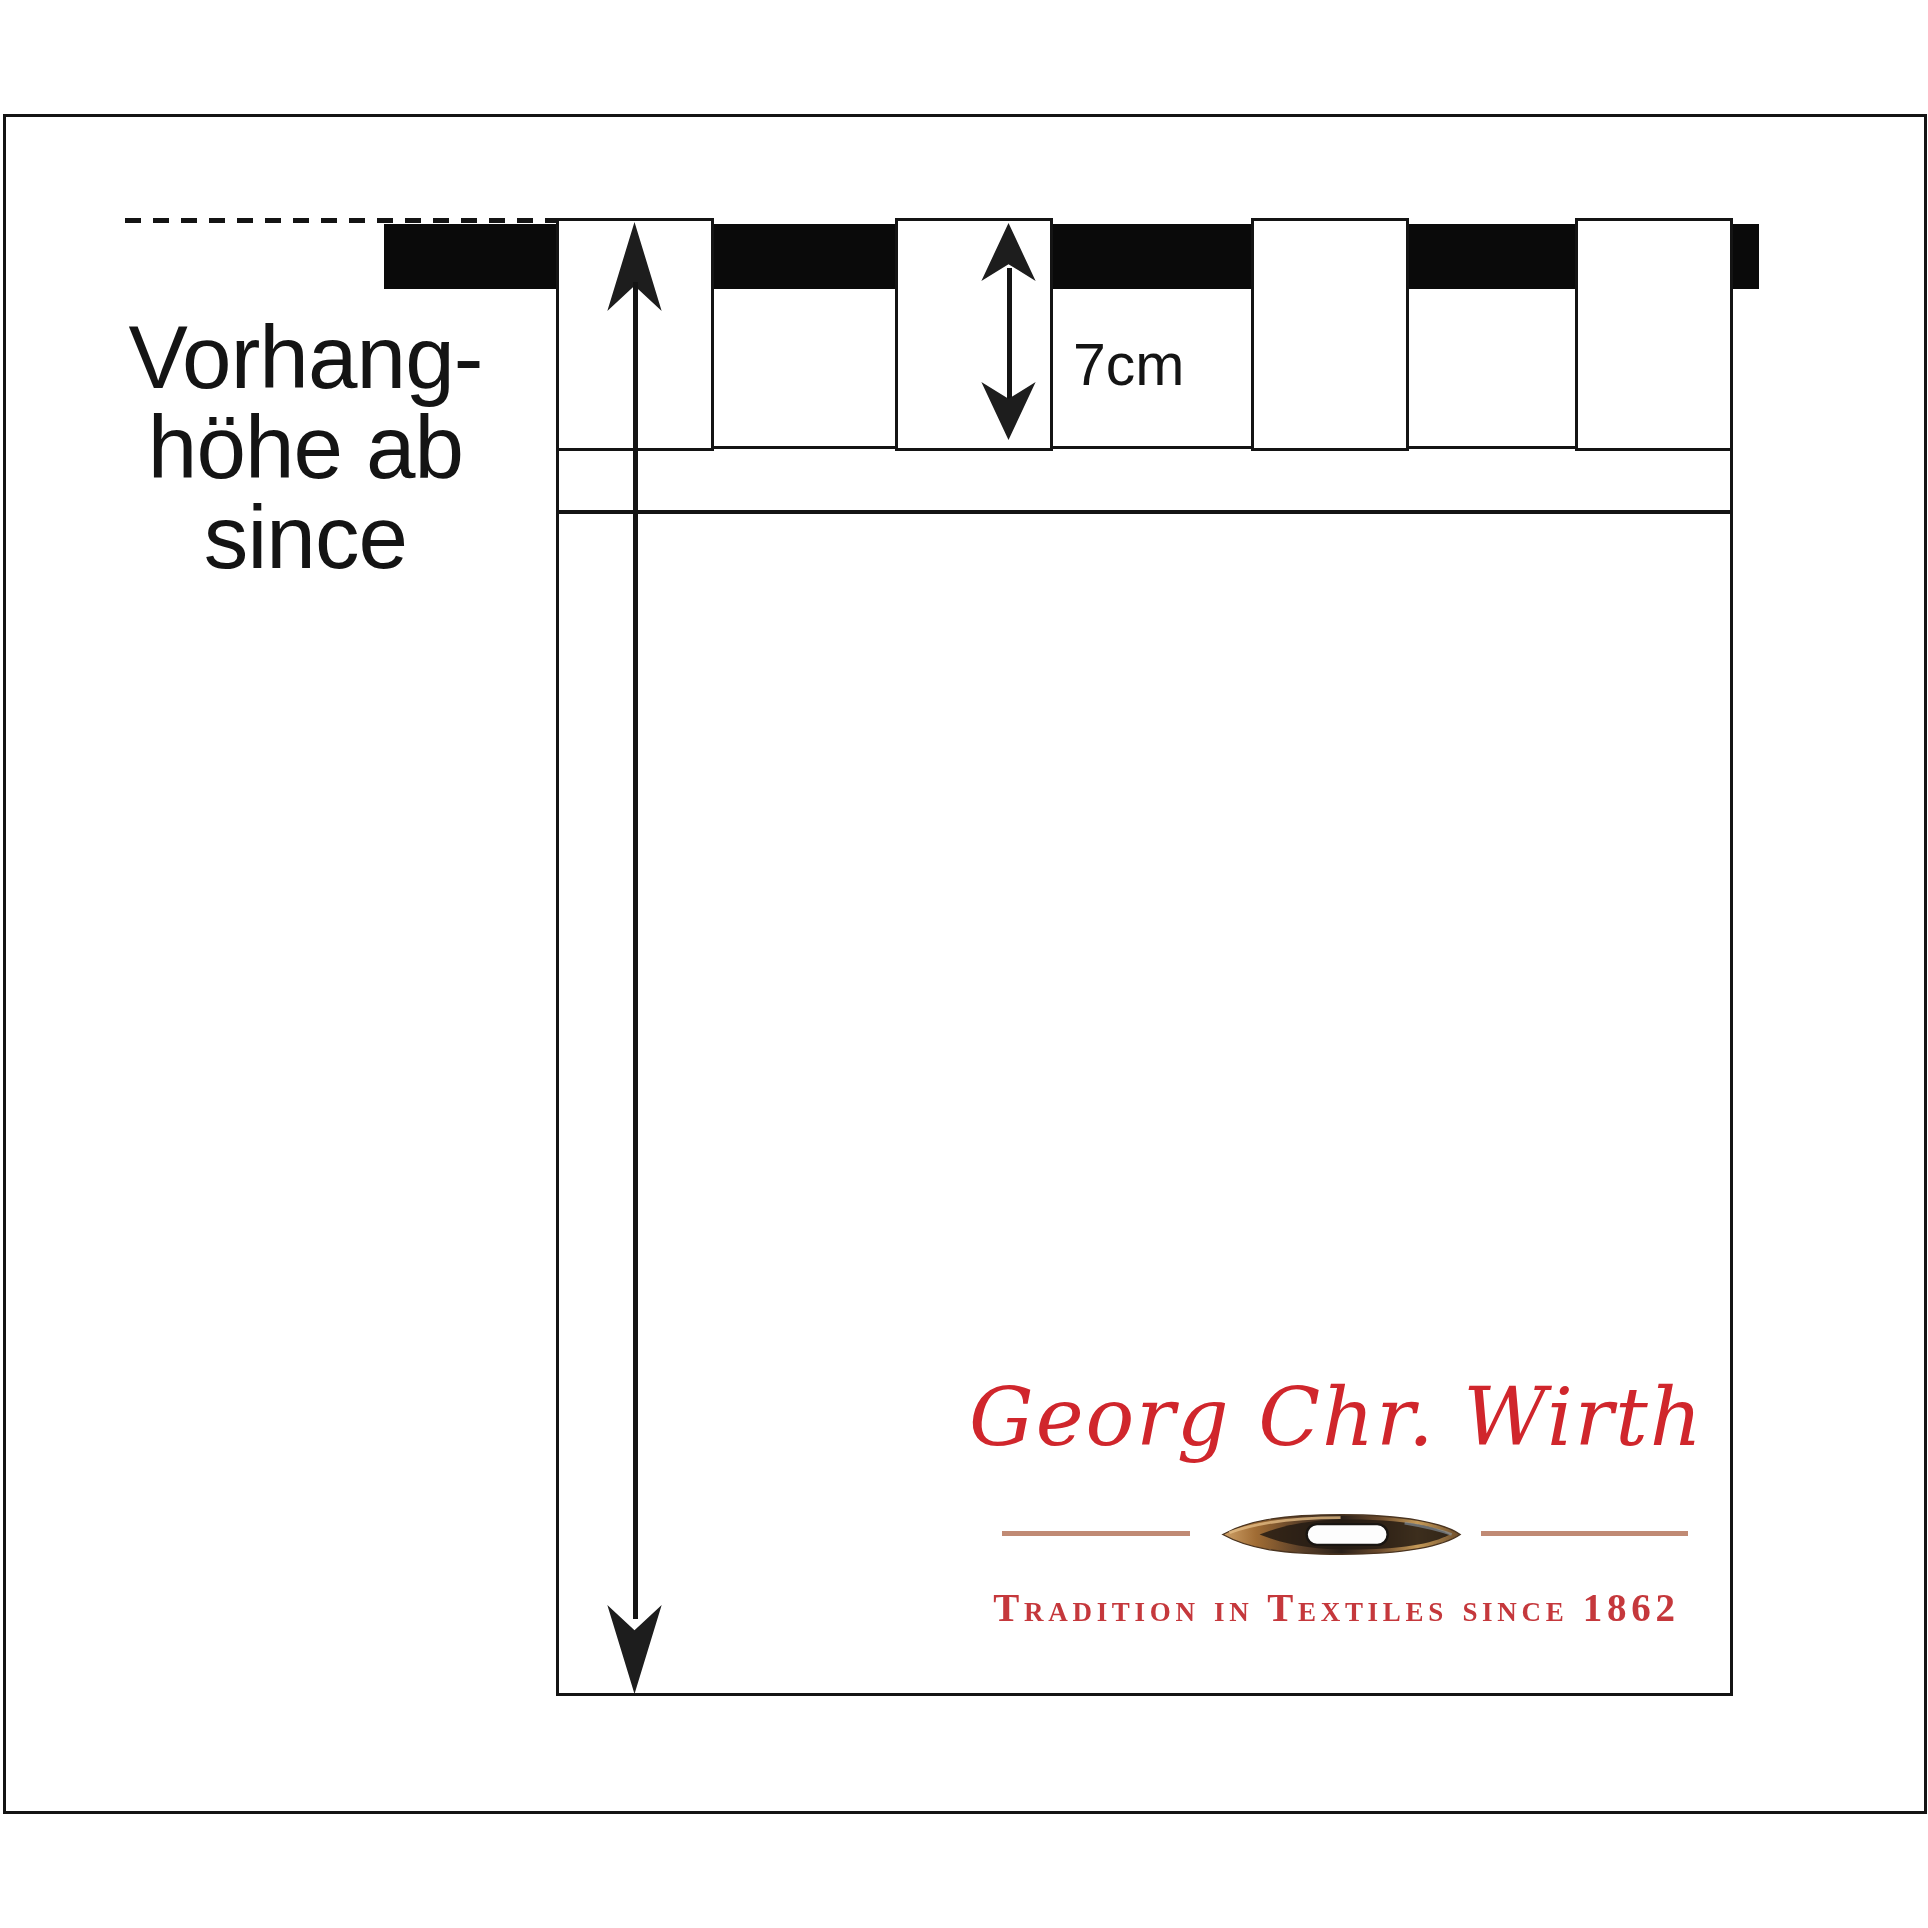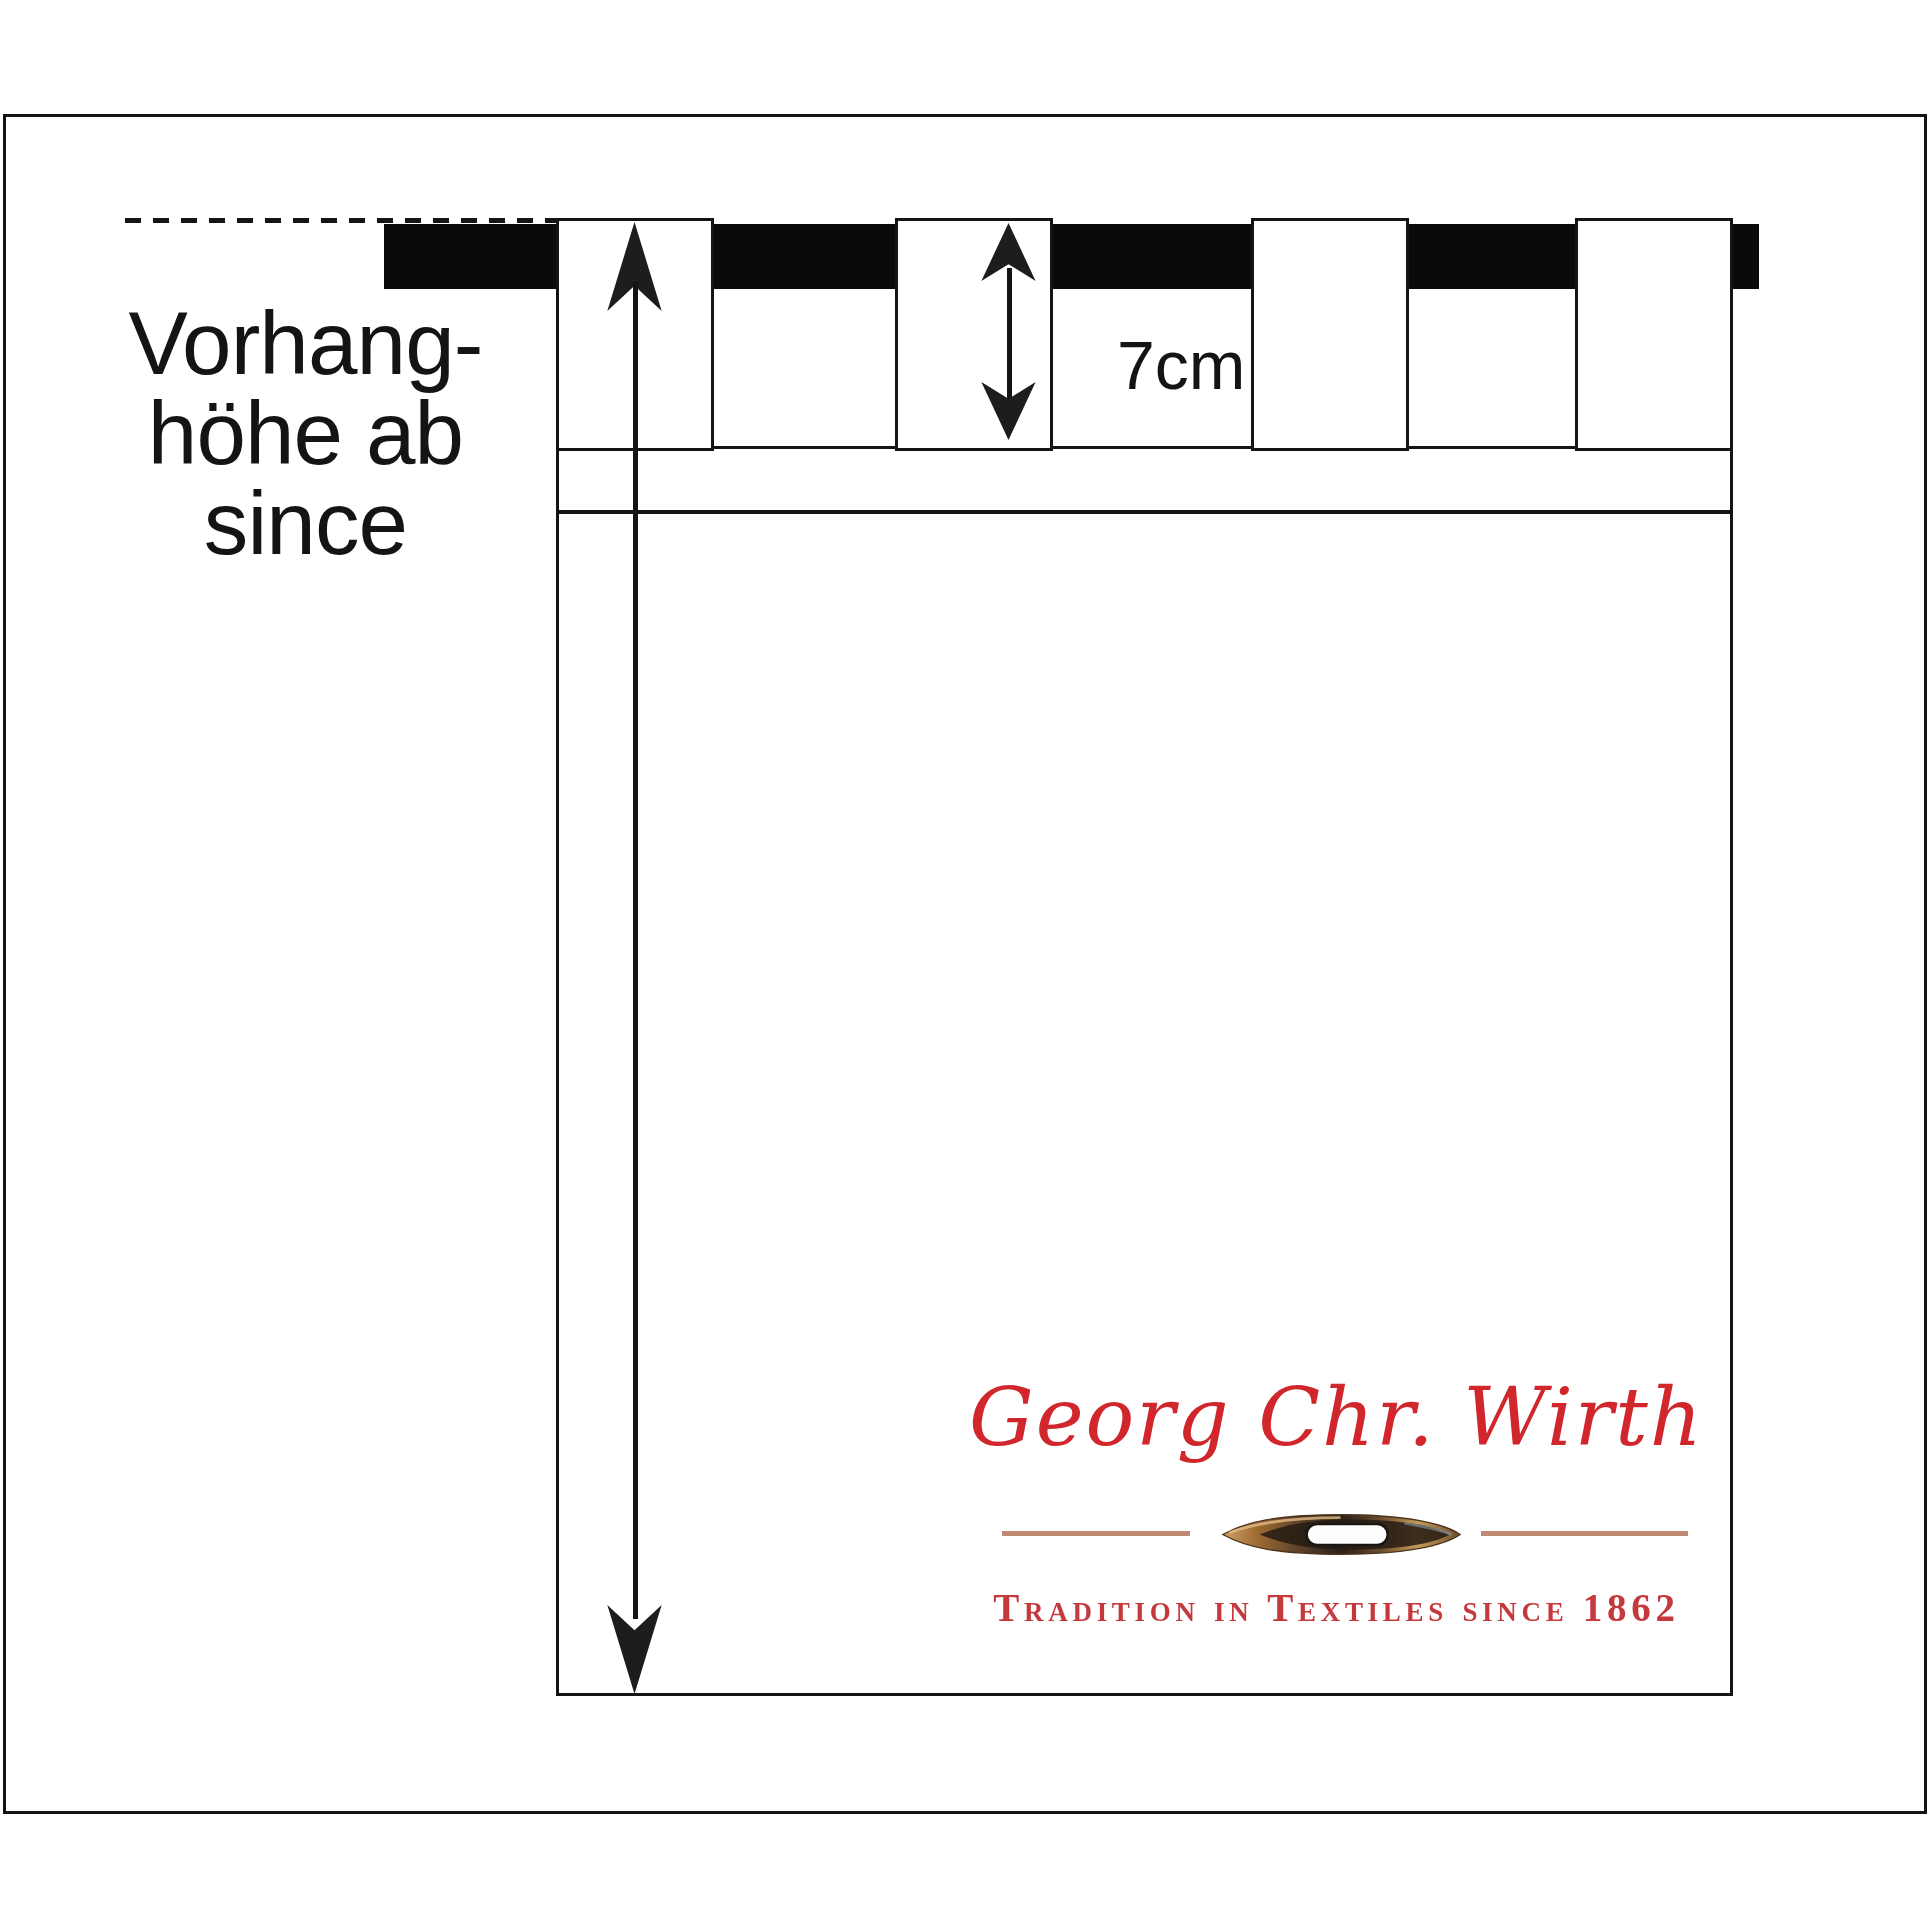--- a/index.html
+++ b/index.html
@@ -46,27 +46,27 @@
   .shaft{position:absolute;width:4.7px;background:var(--ink);z-index:4;}
   .head{position:absolute;z-index:4;}
   .shaft-long{left:633px;top:282px;height:1337px;}
   .head-long-up{left:607px;top:222px;}
   .head-long-down{left:607px;top:1605px;}
   .shaft-tab{left:1007px;top:268px;height:141px;}
   .head-tab-up{left:981px;top:223px;}
   .head-tab-down{left:981px;top:382px;}
   
   .vh-label{
-    position:absolute;left:56px;top:298px;width:499px;z-index:4;
+    position:absolute;left:56px;top:312px;width:499px;z-index:4;
     text-align:center;color:var(--ink);
     font-size:89px;line-height:90px;font-weight:500;letter-spacing:-0.9px;
   }
   .cm-label{
     position:absolute;left:1073px;top:318px;z-index:4;
-    color:var(--ink);font-size:68px;line-height:94px;font-weight:500;margin-left:44px;
+    color:var(--ink);font-size:59px;line-height:94px;font-weight:500;
   }
   
   .logo{position:absolute;left:960px;top:1356px;width:753px;height:301px;z-index:3;}
   .logo-title{
     position:absolute;left:0;top:21px;width:753px;text-align:center;
     font-family:"DejaVu Serif","Liberation Serif",serif;font-style:italic;
     font-size:81px;line-height:1;color:var(--brand-red);letter-spacing:1.9px;
   }
   .logo-line{position:absolute;top:175px;height:4.7px;background:var(--divider-tan);}
   .logo-line-left{left:42px;width:188px;}

